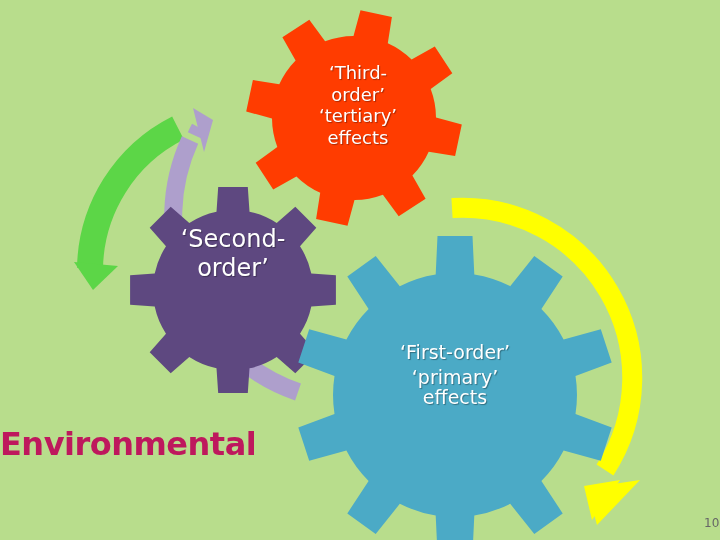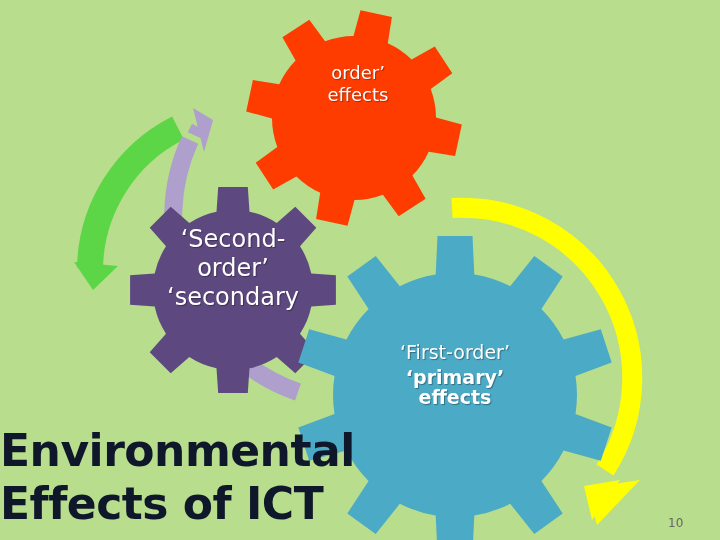--- a/index.html
+++ b/index.html
@@ -14,31 +14,31 @@
     position: absolute;
     color: #ffffff;
     text-align: center;
     text-shadow: 1px 1px 1px rgba(0,0,0,0.35);
     line-height: 1.2;
   }
   .gear-label span { display: block; white-space: nowrap; }
   #label-third { left: 283px; top: 62px; width: 150px; font-size: 18px; }
   #label-second { left: 148px; top: 225px; width: 170px; font-size: 24px; }
   #label-first { left: 345px; top: 339px; width: 220px; font-size: 19px; line-height: 1.45; }
-  #label-first span.sub { line-height: 1.1; font-weight: bold; }
+  #label-first span.sub { line-height: 1.1; }
   #title {
     position: absolute; left: 0px; top: 425px; width: 290px;
-    text-align: left; color: #0f172a; font-weight: bold;
-    font-size: 44px; line-height: 1.2;
+    text-align: left; color: #be185d; font-weight: bold;
+    font-size: 32px; line-height: 1.2;
     font-family: "DejaVu Sans", "Liberation Sans", sans-serif;
     letter-spacing: -0.5px;
   }
   #title span { display: block; white-space: nowrap; }
   #page-number {
-    position: absolute; left: 668px; top: 516px; font-size: 12px; color: #666;
+    position: absolute; left: 704px; top: 516px; font-size: 12px; color: #666;
   }
 </style>
 </head>
 <body>
 
 <svg id="stage" width="720" height="540" viewBox="0 0 720 540" xmlns="http://www.w3.org/2000/svg">
 
   <g>
     <path d="M 178 128 A 160 160 0 0 0 90 268" fill="none" stroke="#5cd647" stroke-width="26"></path>
     <polygon points="74,262 118,266 93,290" fill="#5cd647"></polygon>
@@ -60,34 +60,34 @@
   <g>
     <path d="M 452 208 A 170 170 0 0 1 605 470" fill="none" stroke="#ffff00" stroke-width="20"></path>
     <polygon points="584,486 620,480 592,520" fill="#ffff00"></polygon>
     <polygon points="587,488 640,480 597,525" fill="#ffff00"></polygon>
   </g>
 
   <path id="gear-blue" fill="#4baac6" d="M435.7 274.5 L437.5 236.0 L472.5 236.0 L474.3 274.5 A 122 122 0 0 1 510.2 286.2 L510.2 286.2 L534.3 256.0 L562.7 276.6 L541.4 308.9 A 122 122 0 0 1 563.6 339.4 L563.6 339.4 L600.8 329.2 L611.7 362.5 L575.5 376.1 A 122 122 0 0 1 575.5 413.9 L575.5 413.9 L611.7 427.5 L600.8 460.8 L563.6 450.6 A 122 122 0 0 1 541.4 481.1 L541.4 481.1 L562.7 513.4 L534.3 534.0 L510.2 503.8 A 122 122 0 0 1 474.3 515.5 L474.3 515.5 L472.5 554.0 L437.5 554.0 L435.7 515.5 A 122 122 0 0 1 399.8 503.8 L399.8 503.8 L375.7 534.0 L347.3 513.4 L368.6 481.1 A 122 122 0 0 1 346.4 450.6 L346.4 450.6 L309.2 460.8 L298.3 427.5 L334.5 413.9 A 122 122 0 0 1 334.5 376.1 L334.5 376.1 L298.3 362.5 L309.2 329.2 L346.4 339.4 A 122 122 0 0 1 368.6 308.9 L368.6 308.9 L347.3 276.6 L375.7 256.0 L399.8 286.2 A 122 122 0 0 1 435.7 274.5 Z"></path>
 </svg>
 
 <div class="gear-label" id="label-third">
+  <span>‘Third-</span>
   <span>order’</span>
+  <span>‘tertiary’</span>
   <span>effects</span>
 </div>
 
 <div class="gear-label" id="label-second">
   <span>‘Second-</span>
   <span>order’</span>
-  <span>‘secondary</span>
 </div>
 
 <div class="gear-label" id="label-first">
   <span>‘First-order’</span>
   <span class="sub">‘primary’</span>
   <span class="sub">effects</span>
 </div>
 
 <div id="title">
   <span>Environmental</span>
-  <span>Effects of ICT</span>
 </div>
 
 <div id="page-number">10</div>
 
 </body></html>

